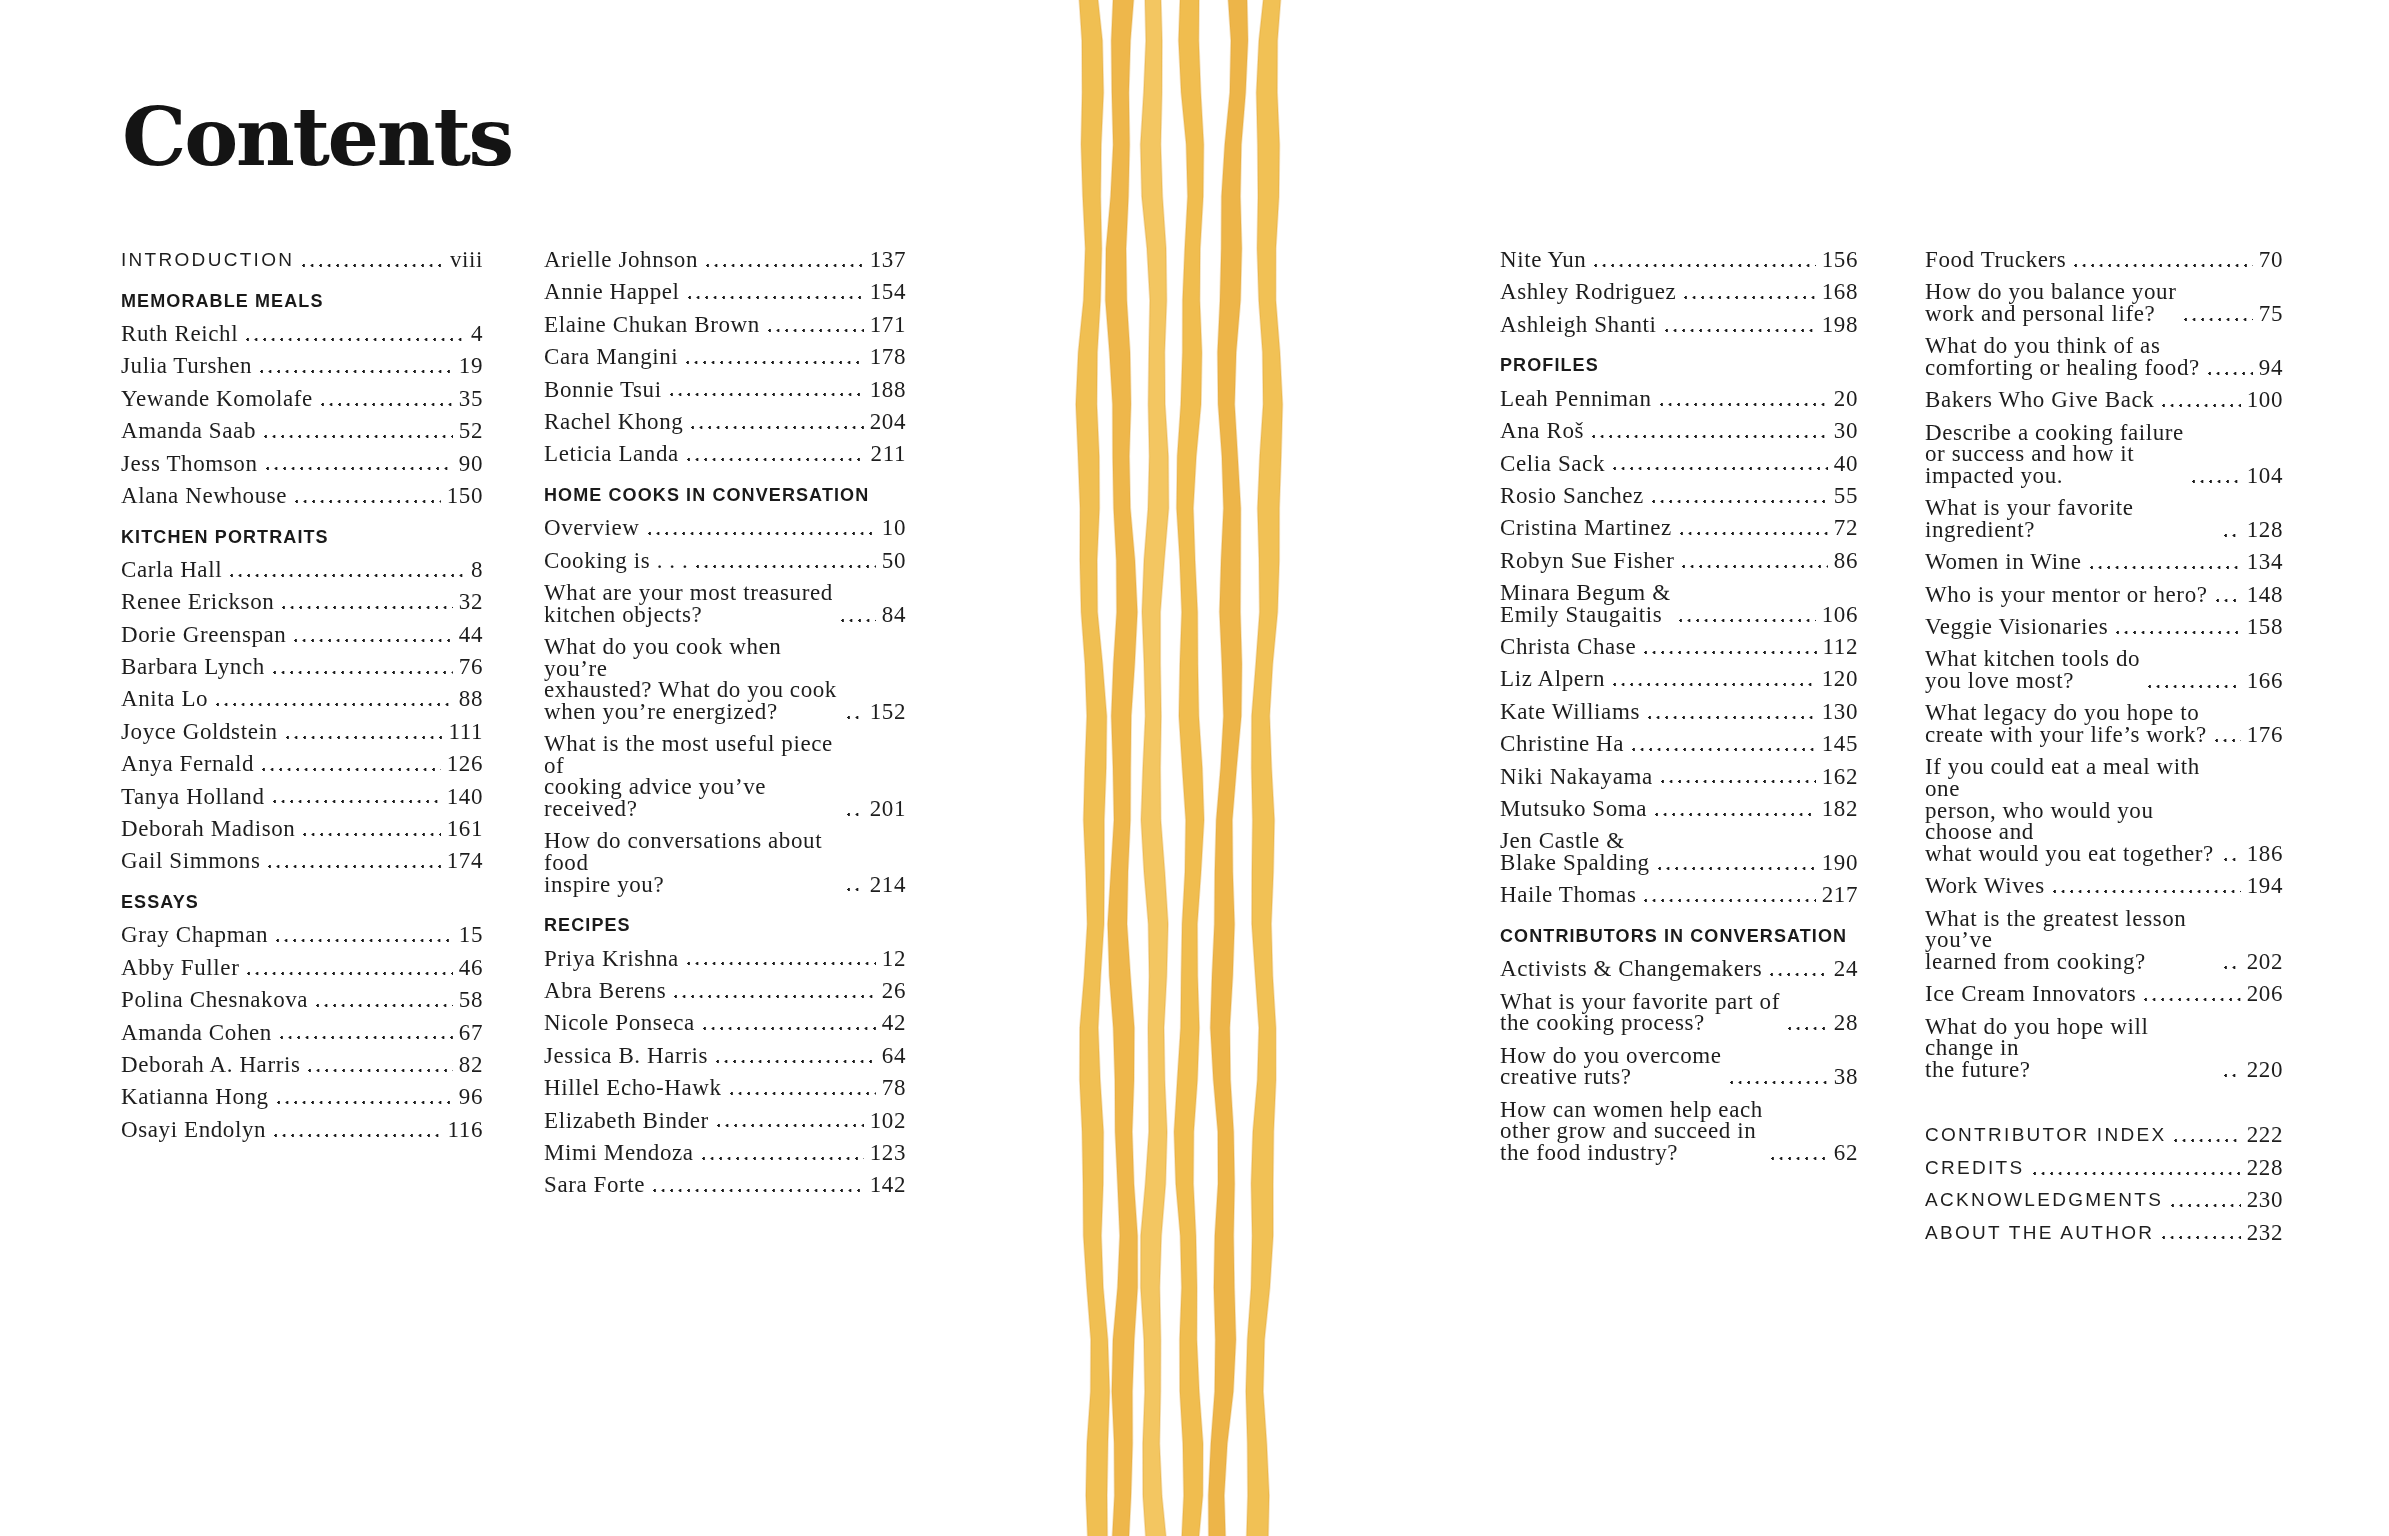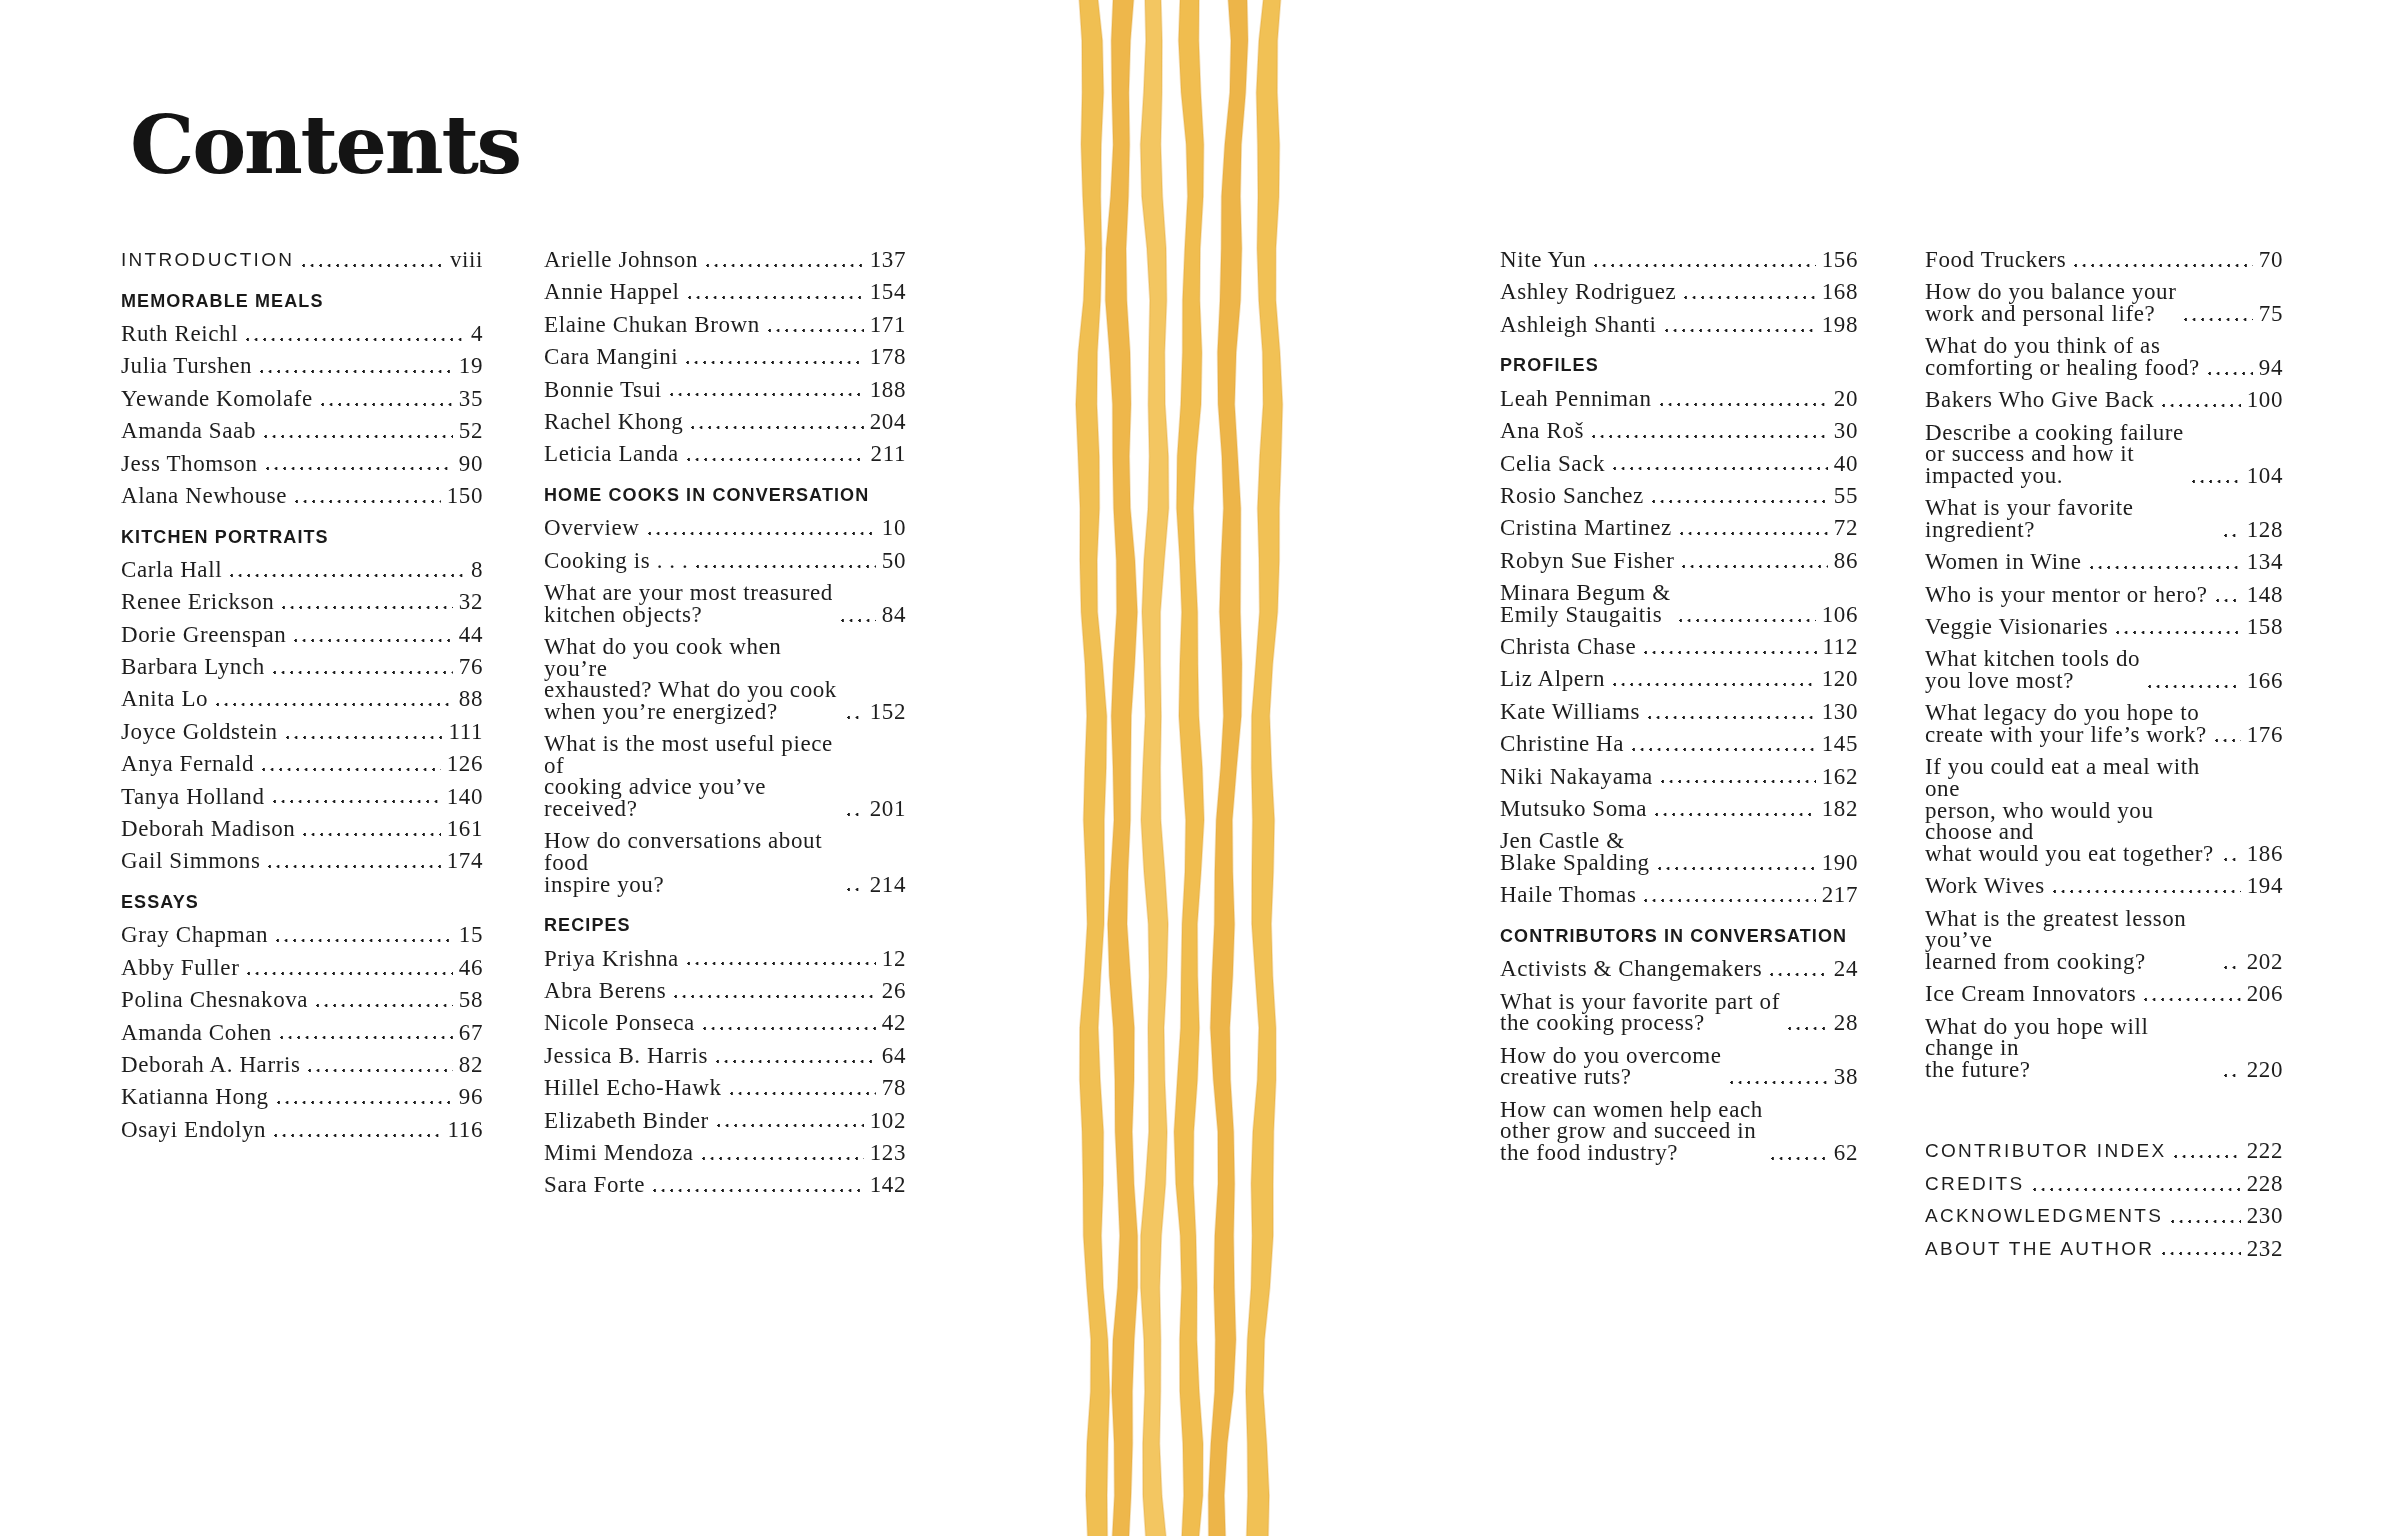--- a/index.html
+++ b/index.html
@@ -13,41 +13,41 @@
   }
   #stripes-svg {
     position: absolute;
     left: 0; top: 0;
     width: 2389px; height: 1536px;
   }
   .page-title {
     position: absolute;
     left: 118px;
     top: 90px;
-    margin: 12px;
+    margin: 4px;
     font-family: "DejaVu Serif", serif;
     font-weight: 700;
     font-size: 81px;
     line-height: 1.05;
     letter-spacing: -2.3px;
     color: #141414;
   }
   .col {
     position: absolute;
     top: 249px;
   }
   #col-0 { left: 121px;  width: 362px; }
   #col-1 { left: 544px;  width: 362px; }
   #col-2 { left: 1500px; width: 358px; }
   #col-3 { left: 1925px; width: 358px; }
 
   .section { margin-top: 20px; }
   .col .section:first-child { margin-top: 0; }
   .section.backmatter { margin-top: 7px; }
-  .section.backmatter-first { margin-top: 60px; }
+  .section.backmatter-first { margin-top: 44px; }
 
   .section-heading {
     margin: 0 0 10.8px 0;
     font-family: "Liberation Sans", sans-serif;
     font-weight: 700;
     font-size: 18px;
     line-height: 21.6px;
     letter-spacing: 1.1px;
     color: #1a1a1a;
   }

